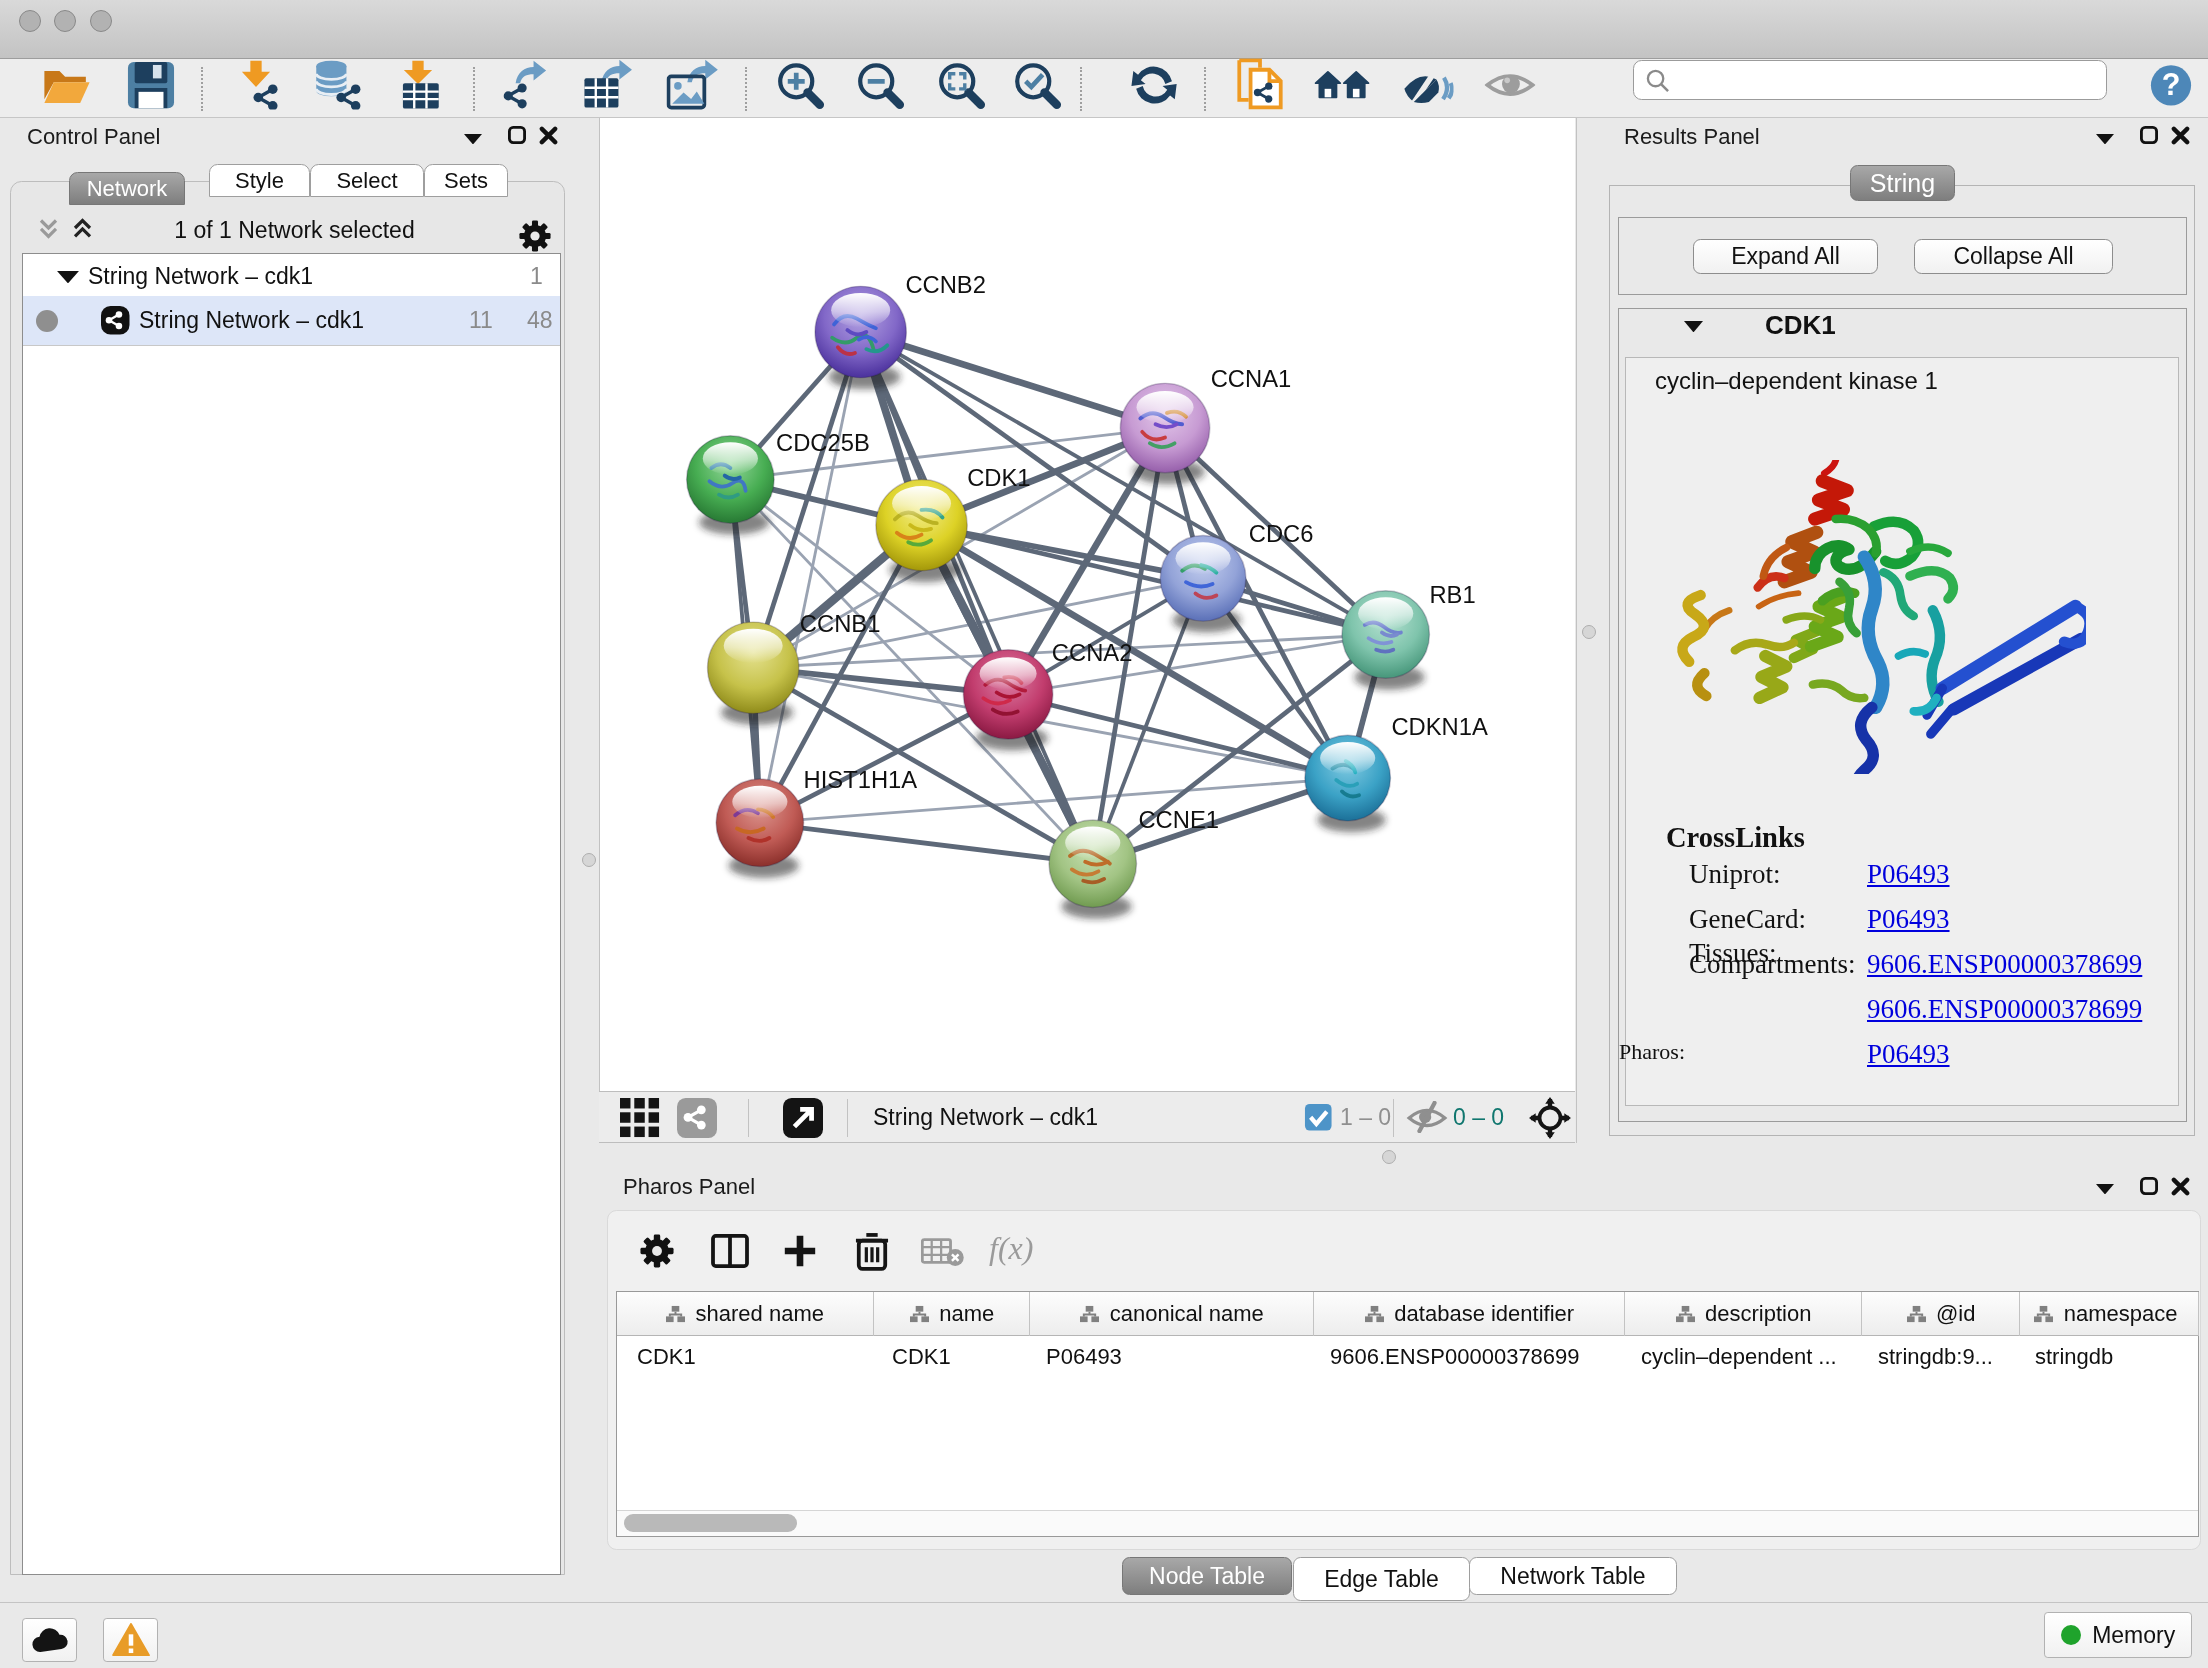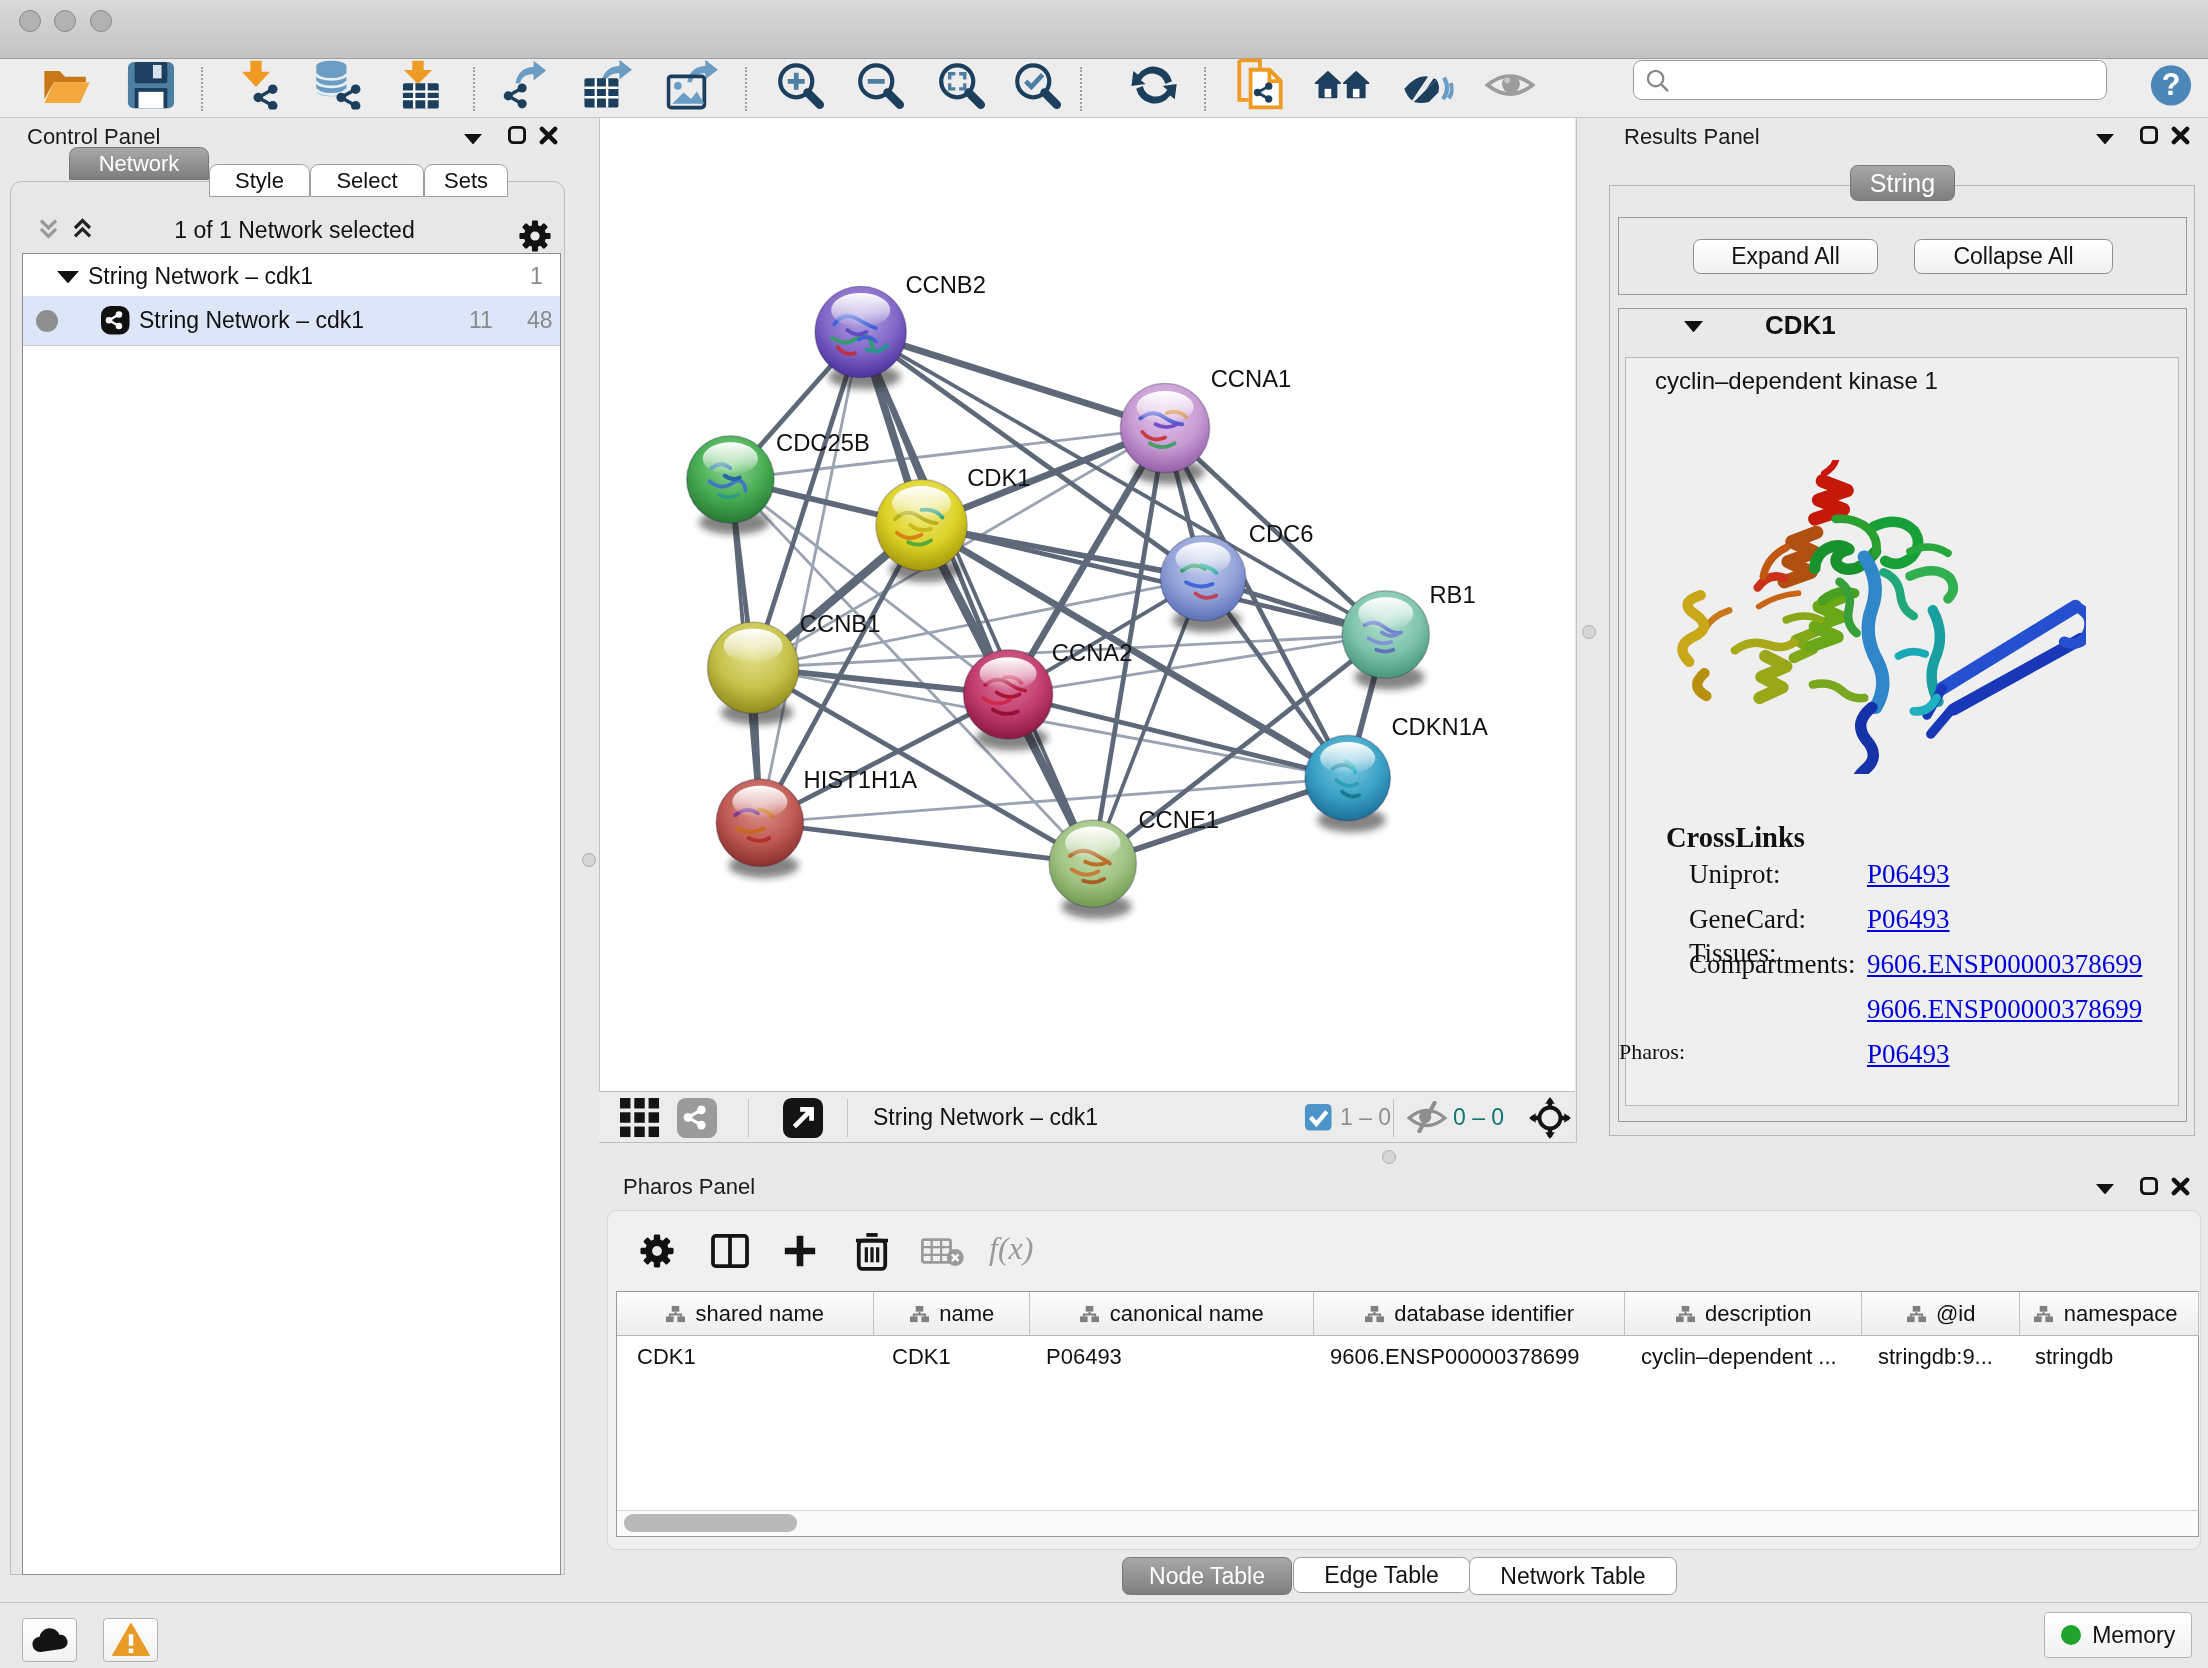--- a/index.html
+++ b/index.html
@@ -214,21 +214,21 @@
 <div class="abs" style="left:464px;top:130px"><svg width="18" height="10.5" viewBox="0 0 19 11">
       <path d="M0,0 h19 l-9.5,11 Z" fill="#111"></path>
     </svg></div>
 <div class="abs" style="left:508px;top:126px"><svg width="18" height="18" viewBox="0 0 19 19">
       <rect x="1.5" y="1.5" width="16" height="16" rx="4" fill="none" stroke="#111" stroke-width="3"></rect>
     </svg></div>
 <div class="abs" style="left:539px;top:126px"><svg width="19" height="19" viewBox="0 0 20 20">
       <path d="M3,3 L17,17 M17,3 L3,17" stroke="#111" stroke-width="4.6" stroke-linecap="round"></path>
     </svg></div>
 <div class="abs" style="left:9.5px;top:181px;width:555px;height:1394px;background:#e7e7e7;border:1px solid #bdbdbd;border-radius:11.4px 11.4px 0 0"></div>
-<div class="tab tabsel" style="left:69px;top:147px;width:140px">Network</div>
+<div class="tab tabsel" style="left:69px;top:172px;width:116px">Network</div>
 <div class="tab" style="left:209px;top:164px;width:101px">Style</div>
 <div class="tab" style="left:310px;top:164px;width:114px">Select</div>
 <div class="tab" style="left:424px;top:164px;width:84px">Sets</div>
 <div class="abs" style="left:38px;top:213px"><svg width="21" height="30" viewBox="0 0 22 32">
       <path d="M3,8 l8,8 8,-8 M3,17 l8,8 8,-8" stroke="#9a9a9a" stroke-width="3.4" fill="none"></path>
     </svg></div>
 <div class="abs" style="left:72px;top:213px"><svg width="21" height="30" viewBox="0 0 22 32">
       <path d="M3,16 l8,-8 8,8 M3,25 l8,-8 8,8" stroke="#222" stroke-width="3.4" fill="none"></path>
     </svg></div>
 <div class="abs" style="left:114px;top:217px;width:361px;text-align:center;font-size:23px">1 of 1 Network selected</div>
@@ -742,21 +742,21 @@
 <div class="abs" style="left:637px;top:1344px;font-size:22px">CDK1</div>
 <div class="abs" style="left:892px;top:1344px;font-size:22px">CDK1</div>
 <div class="abs" style="left:1046px;top:1344px;font-size:22px">P06493</div>
 <div class="abs" style="left:1330px;top:1344px;font-size:22px">9606.ENSP00000378699</div>
 <div class="abs" style="left:1641px;top:1344px;font-size:22px">cyclin–dependent ...</div>
 <div class="abs" style="left:1878px;top:1344px;font-size:22px">stringdb:9...</div>
 <div class="abs" style="left:2035px;top:1344px;font-size:22px">stringdb</div>
 <div class="abs" style="left:617px;top:1510px;width:1581px;height:26px;background:#fafafa;border-top:1px solid #d5d5d5"></div>
 <div class="abs" style="left:624px;top:1514px;width:173px;height:18px;background:#b9b9b9;border-radius:9.5px"></div>
 <div class="tab" style="left:1122px;top:1557px;width:170px;height:38px;border-radius:7.6px;font-size:23px;background:linear-gradient(#a8a8a8,#7e7e7e);color:#fff;border-color:#777">Node Table</div>
-<div class="tab" style="left:1293px;top:1557px;width:177px;height:36px;border-radius:7.6px;font-size:23px">Edge Table</div>
+<div class="tab" style="left:1293px;top:1557px;width:177px;height:44px;border-radius:7.6px;font-size:23px">Edge Table</div>
 <div class="tab" style="left:1469px;top:1557px;width:208px;height:38px;border-radius:7.6px;font-size:23px">Network Table</div>
 
 <div class="abs" style="left:0;top:1602px;width:2208px;height:1px;background:#c4c4c4"></div>
 <div class="btn" style="left:22px;top:1618px;width:55px;height:44px;border-radius:3.8px;border-color:#b2b2b2">
     <svg width="38" height="27" viewBox="0 0 40 28">
       <path d="M10,26 a8,8 0 0 1 -1,-16 a11,11 0 0 1 21,-2 a7.5,7.5 0 0 1 2,15 Z" fill="#141414"></path>
     </svg>
   </div>
 <div class="btn" style="left:103px;top:1618px;width:55px;height:44px;border-radius:3.8px;border-color:#b2b2b2">
     <svg width="38" height="34" viewBox="0 0 40 36">

